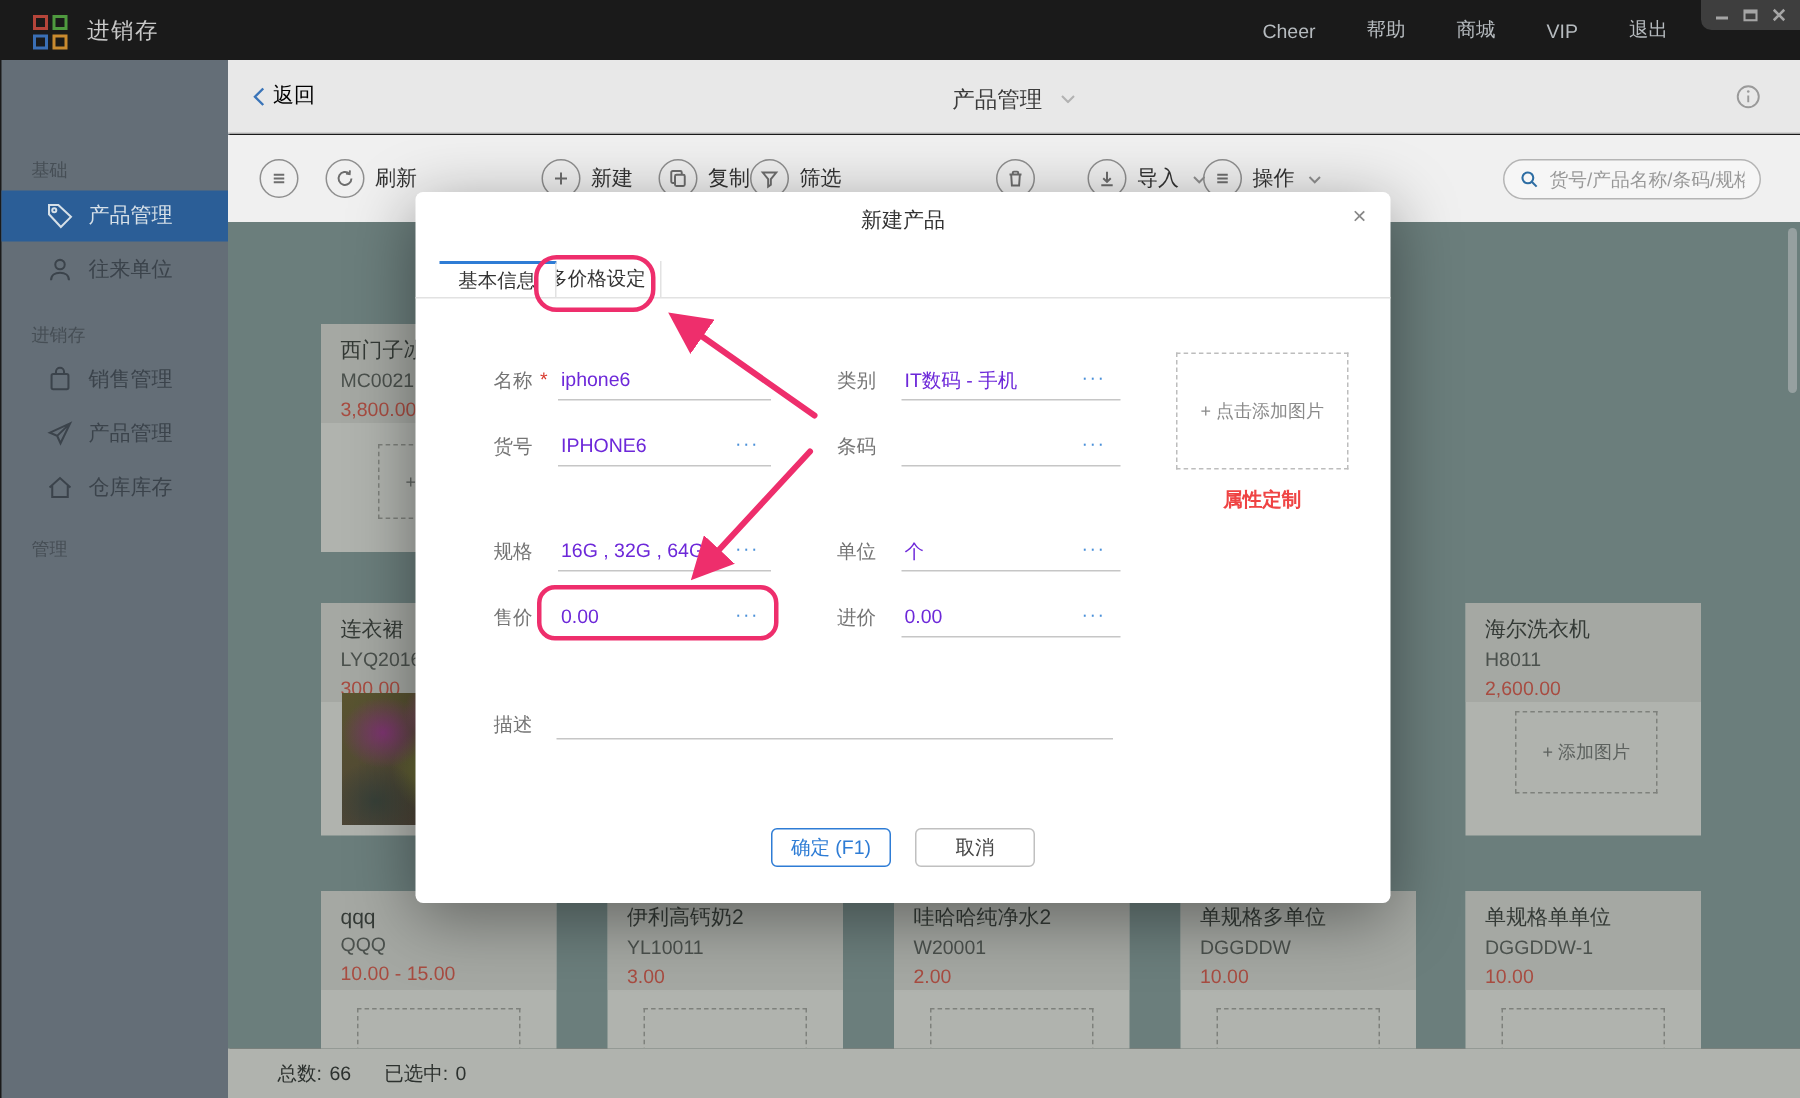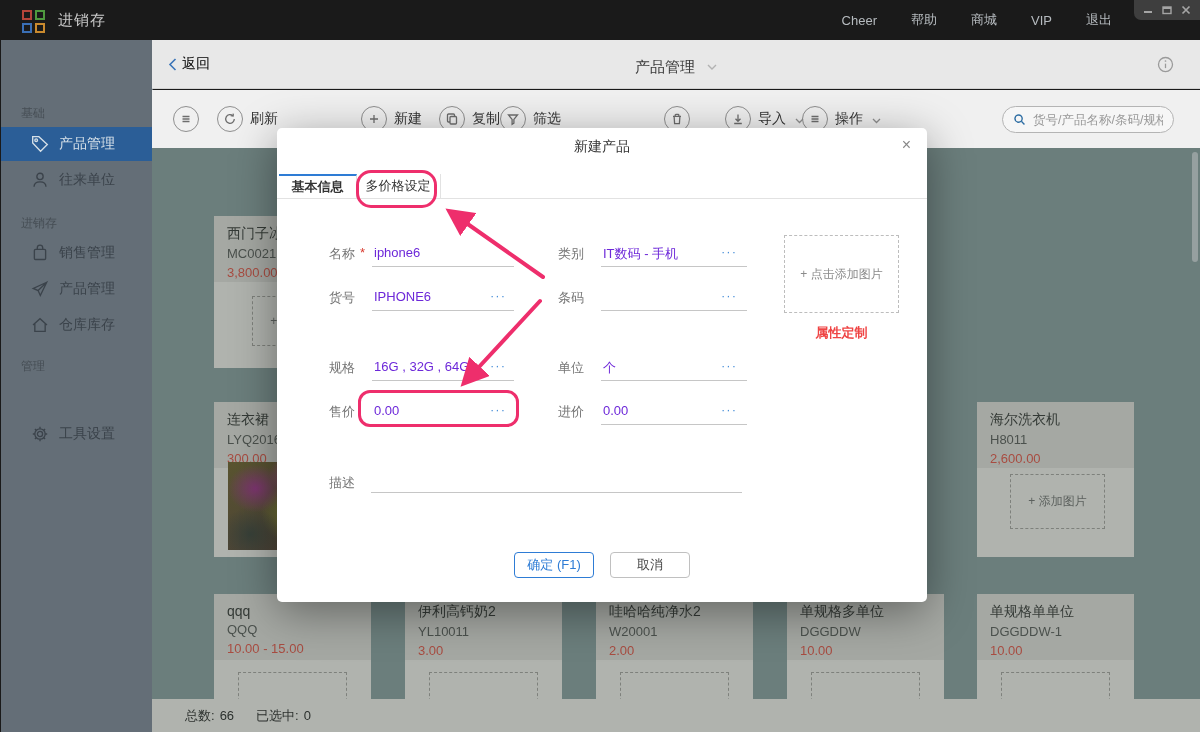--- a/index.html
+++ b/index.html
@@ -90,21 +90,21 @@
   .statusbar b { font-weight:normal; margin-left:5px; }
 
   
   .modal { position:absolute; left:277px; top:128px; width:650px; height:474px; background:#ffffff;
            border-radius:5px; box-shadow:0 10px 45px rgba(0,0,0,.4); z-index:50; }
   .m-title { position:absolute; left:0; top:10px; width:650px; text-align:center; font-size:14px; color:#333; }
   .m-close { position:absolute; right:16px; top:8px; font-size:16px; color:#888; cursor:pointer; }
   .tabline { position:absolute; left:0; top:70px; width:650px; height:1px; background:#e2e2e2; }
   .tab { position:absolute; top:46px; height:24px; font-size:13px; color:#333;
          display:flex; align-items:center; justify-content:center; cursor:pointer; background:#fff; }
-  .tab.active { left:2px; width:78px; border-top:2px solid #2e7cd5; border-right:1px solid #e2e2e2; z-index:2;font-weight:bold; }
+  .tab.active { left:16px; width:78px; border-top:2px solid #2e7cd5; border-right:1px solid #e2e2e2; z-index:2; }
   .tab.t2 { left:79px; width:85px; border-right:1px solid #e2e2e2; }
   .f-lbl { position:absolute; font-size:13px; color:#757575; }
   .f-val { position:absolute; font-size:13px; color:#6d28d9; white-space:nowrap; }
   .f-line { position:absolute; height:1px; background:#c6c6c6; }
   .f-dots { position:absolute; font-size:13px; color:#4a90d9; letter-spacing:1px; cursor:pointer; }
   .req { position:absolute; color:#d83a2e; font-size:13px; }
   .upload { position:absolute; left:507px; top:107px; width:115px; height:78px; border:1px dashed #bdbdbd;
             display:flex; align-items:center; justify-content:center; font-size:12px; color:#8a8a8a; cursor:pointer; }
   .attr-link { position:absolute; left:507px; top:196px; width:115px; text-align:center;
                font-size:13px; font-weight:bold; color:#ef4444; cursor:pointer; }
@@ -204,30 +204,20 @@
       <span class="ic">
         <svg width="18" height="18" viewBox="0 0 16 16">
             <path d="M1.8 8 L8 2.4 L14.2 8 M3.4 6.8 V13.6 H12.6 V6.8"></path>
           </svg>
       </span>
       <span class="lbl">仓库库存</span>
     </div>
 
     <div class="side-label" style="top:318px;">管理</div>
 
-    <div class="side-item" style="top:377px;">
-      <span class="ic">
-        <svg width="18" height="18" viewBox="0 0 16 16">
-            <circle cx="8" cy="8" r="2.3"></circle>
-            <circle cx="8" cy="8" r="4.6"></circle>
-            <path d="M8 1.6 V3.4 M8 12.6 V14.4 M1.6 8 H3.4 M12.6 8 H14.4 M3.5 3.5 l1.3 1.3 M11.2 11.2 l1.3 1.3 M12.5 3.5 l-1.3 1.3 M4.8 11.2 l-1.3 1.3"></path>
-          </svg>
-      </span>
-      <span class="lbl">工具设置</span>
-    </div>
   </div>
 
   <div class="pg-header">
     <div class="back-link">
       <svg width="9" height="13" viewBox="0 0 9 13">
           <path d="M7.5 1 L2 6.5 L7.5 12" stroke="#3a74b8" stroke-width="1.6" fill="none"></path>
         </svg>
       <span>返回</span>
     </div>
     <div class="pg-title">

